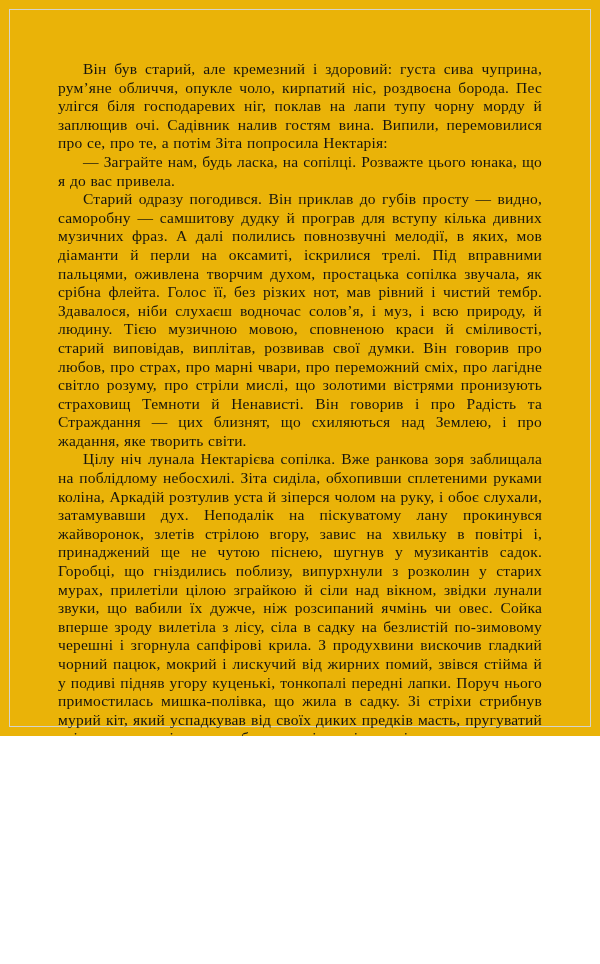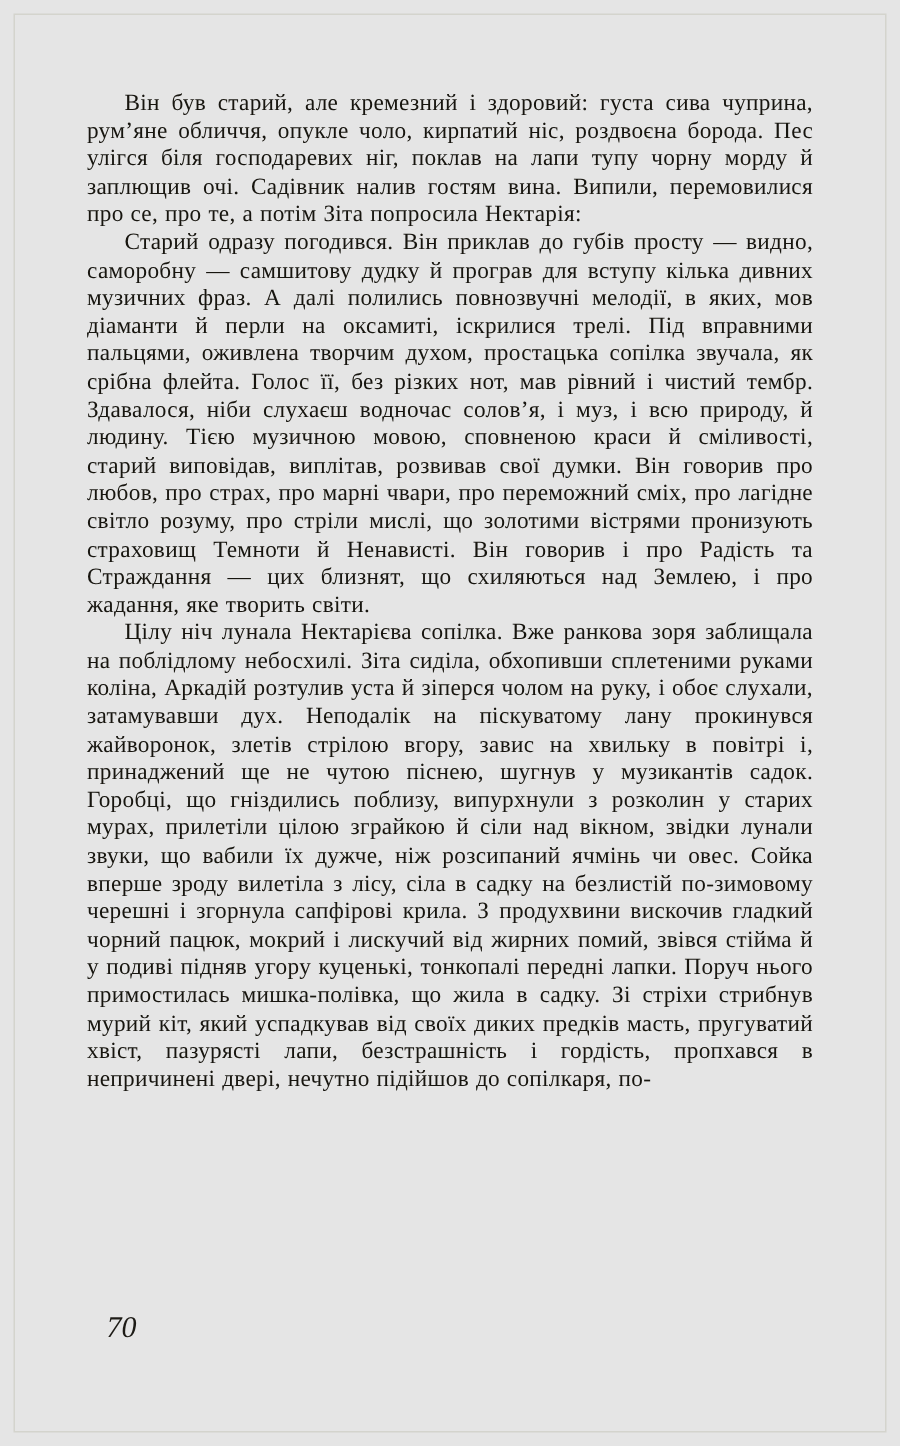--- a/index.html
+++ b/index.html
@@ -6,22 +6,22 @@
   html, body { margin: 0; padding: 0; }
   body {
     width: 600px;
     height: 964px;
     background: #ffffff;
     font-family: "Liberation Serif", "DejaVu Serif", serif;
   }
   .scan-page {
     position: relative;
     width: 600px;
-    height: 964px;
-    background: #e5e5e5;
+    height: 736px;
+    background: #eab308;
     overflow: hidden;
   }
   
   .scan-border {
     position: absolute;
     top: 9px; left: 9px; right: 9px; bottom: 9px;
     border: 1px solid #d4d4cd;
     pointer-events: none;
   }
   .text-block {
@@ -51,18 +51,19 @@
   }
 </style>
 </head>
 <body>
 
 <div class="scan-page">
   <div class="scan-border"></div>
 
   <div class="text-block">
     <p>Він був старий, але кремезний і здоровий: густа сива чуприна, рум’яне обличчя, опукле чоло, кирпатий ніс, роздвоєна борода. Пес улігся біля господаревих ніг, поклав на лапи тупу чорну морду й заплющив очі. Садівник налив гостям вина. Випили, перемовилися про се, про те, а потім Зіта попросила Нектарія:</p>
+    <p>— Заграйте нам, будь ласка, на сопілці. Розважте цього юнака, що я до вас привела.</p>
     <p>Старий одразу погодився. Він приклав до губів просту — видно, саморобну — самшитову дудку й програв для вступу кілька дивних музичних фраз. А далі полились повнозвучні мелодії, в яких, мов діаманти й перли на оксамиті, іскрилися трелі. Під вправними пальцями, оживлена творчим духом, простацька сопілка звучала, як срібна флейта. Голос її, без різких нот, мав рівний і чистий тембр. Здавалося, ніби слухаєш водночас солов’я, і муз, і всю природу, й людину. Тією музичною мовою, сповненою краси й сміливості, старий виповідав, виплітав, розвивав свої думки. Він говорив про любов, про страх, про марні чвари, про переможний сміх, про лагідне світло розуму, про стріли мислі, що золотими вістрями пронизують страховищ Темноти й Ненависті. Він говорив і про Радість та Страждання — цих близнят, що схиляються над Землею, і про жадання, яке творить світи.</p>
     <p>Цілу ніч лунала Нектарієва сопілка. Вже ранкова зоря заблищала на поблідлому небосхилі. Зіта сиділа, обхопивши сплетеними руками коліна, Аркадій розтулив уста й зіперся чолом на руку, і обоє слухали, затамувавши дух. Неподалік на піскуватому лану прокинувся жайворонок, злетів стрілою вгору, завис на хвильку в повітрі і, принаджений ще не чутою піснею, шугнув у музикантів садок. Горобці, що гніздились поблизу, випурхнули з розколин у старих мурах, прилетіли цілою зграйкою й сіли над вікном, звідки лунали звуки, що вабили їх дужче, ніж розсипаний ячмінь чи овес. Сойка вперше зроду вилетіла з лісу, сіла в садку на безлистій по-зимовому черешні і згорнула сапфірові крила. З продухвини вискочив гладкий чорний пацюк, мокрий і лискучий від жирних помий, звівся стійма й у подиві підняв угору куценькі, тонкопалі передні лапки. Поруч нього примостилась мишка-полівка, що жила в садку. Зі стріхи стрибнув мурий кіт, який успадкував від своїх диких предків масть, пругуватий хвіст, пазурясті лапи, безстрашність і гордість, пропхався в непричинені двері, нечутно підійшов до сопілкаря, по-</p>
   </div>
 
   <div class="page-number">70</div>
 </div>
 
 </body></html>

